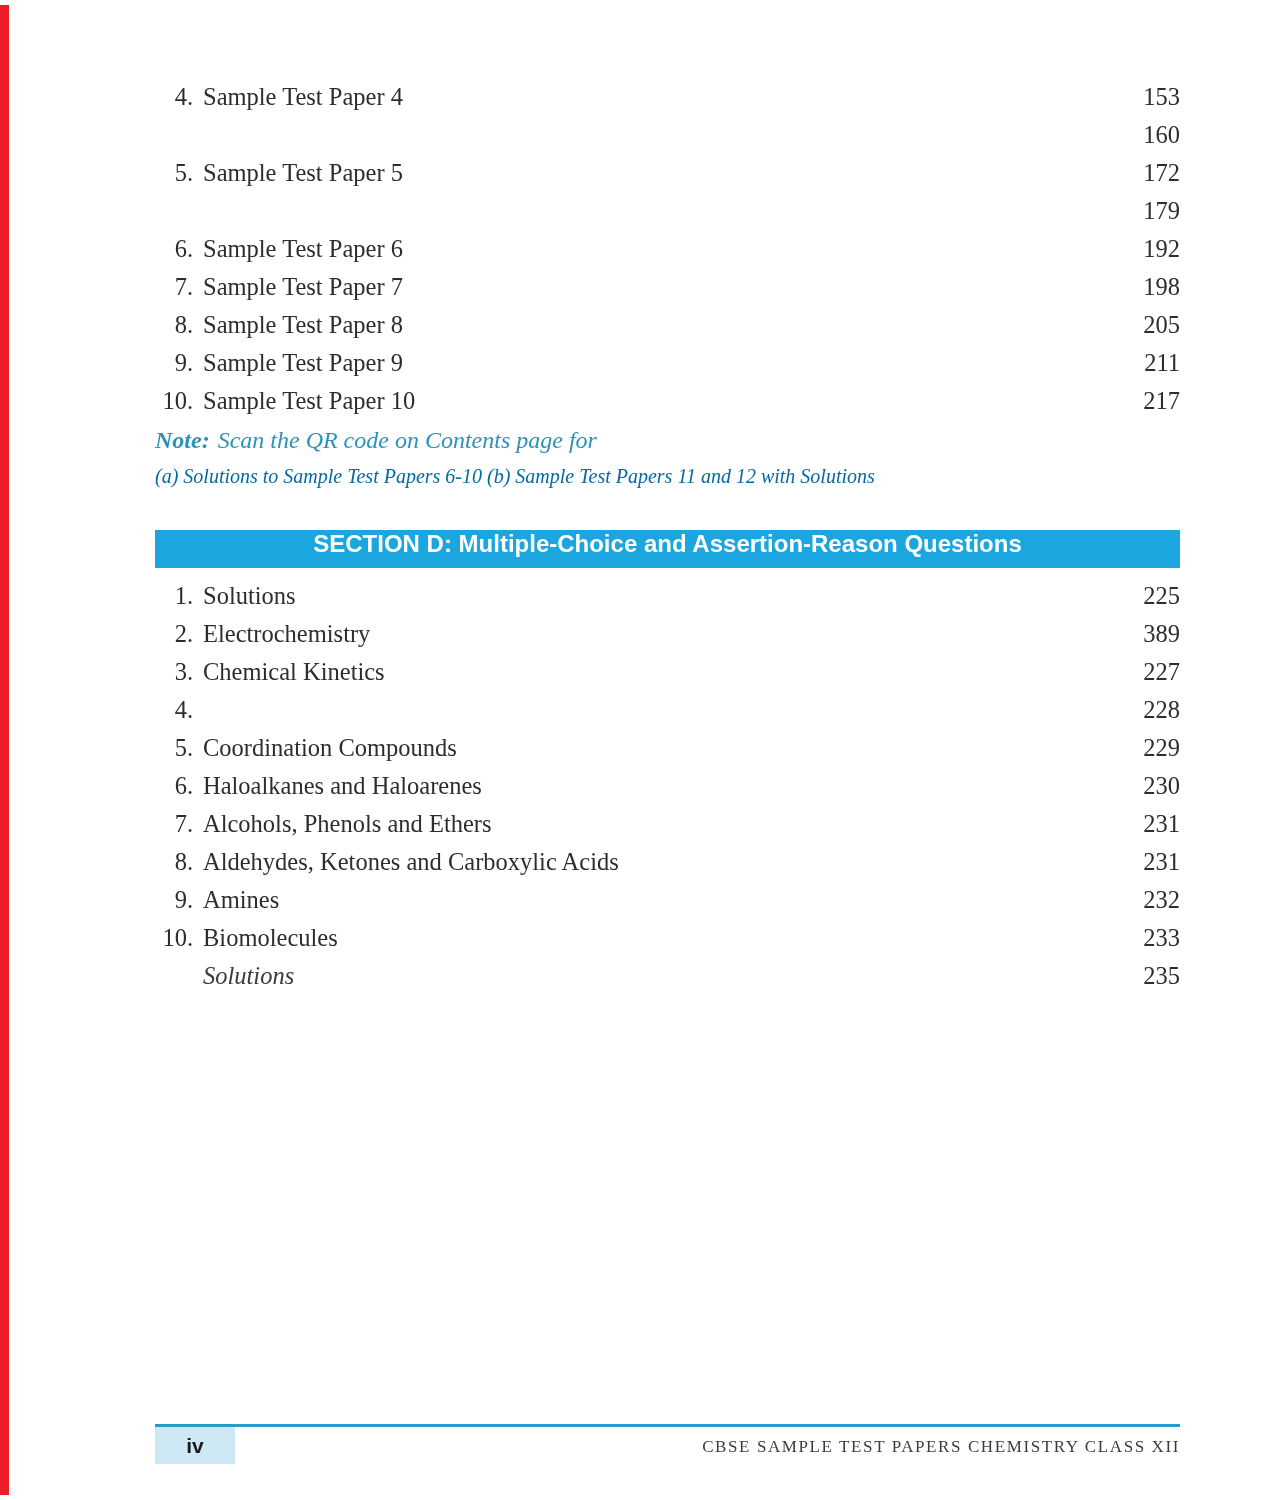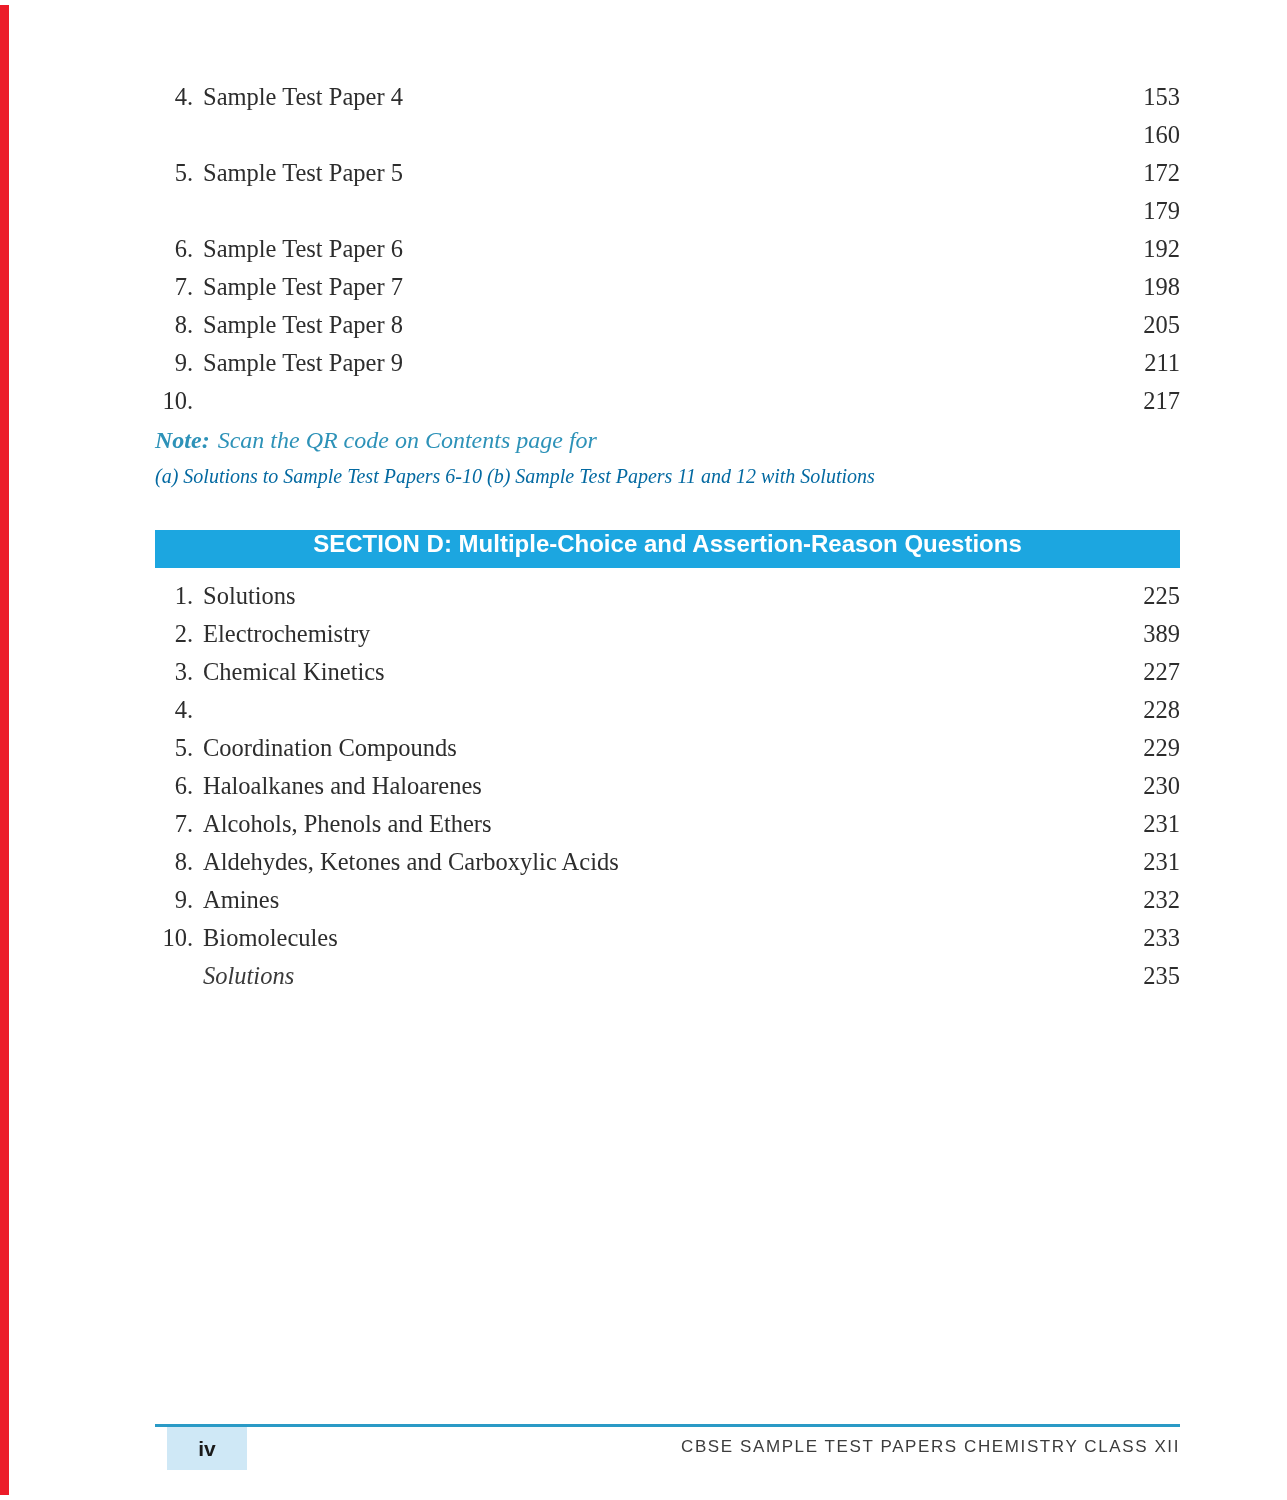--- a/index.html
+++ b/index.html
@@ -57,29 +57,29 @@
 
   .toc-section-d { padding-top: 9px; }
 
   
   .footer-rule {
     position: absolute; left: 155px; right: 107px; top: 1424px;
     height: 3px; background: #2a9ac6;
   }
   .footer-page-box {
     position: absolute; left: 155px; top: 1427px;
-    width: 80px; height: 43px;
+    width: 80px; height: 37px;
     background: #cfe8f6;
     display: flex; align-items: center; justify-content: center;
     font-family: "Liberation Sans", sans-serif;
-    font-weight: 700; font-size: 21px; color: #1a1a1a; margin-left: 12px;
+    font-weight: 700; font-size: 21px; color: #1a1a1a;
   }
   .footer-running-title {
     position: absolute; right: 107px; top: 1437px;
-    font-family: Liberation Sans, sans-serif;
+    font-family: Liberation Serif, serif;
     font-size: 17px; letter-spacing: 1.6px; color: #3c3c3c;
     white-space: nowrap;
   }
 </style>
 </head>
 <body>
 
 <div class="edge-strip"></div>
 
 <div class="content">
@@ -118,20 +118,21 @@
         <span class="title">Sample Test Paper 8</span>
         <span class="page">205</span>
       </div>
       <div class="toc-row">
         <span class="num">9.</span>
         <span class="title">Sample Test Paper 9</span>
         <span class="page">211</span>
       </div>
       <div class="toc-row">
         <span class="num">10.</span>
+        <span class="title">Sample Test Paper 10</span>
         <span class="page">217</span>
       </div>
     </div>
 
   <div class="note-line">
     <span class="note-label">Note:</span><span>Scan the QR code on Contents page for</span>
   </div>
   <div class="note-continuation">(a) Solutions to Sample Test Papers 6-10 (b) Sample Test Papers 11 and 12 with Solutions</div>
 
   <div class="section-bar">

